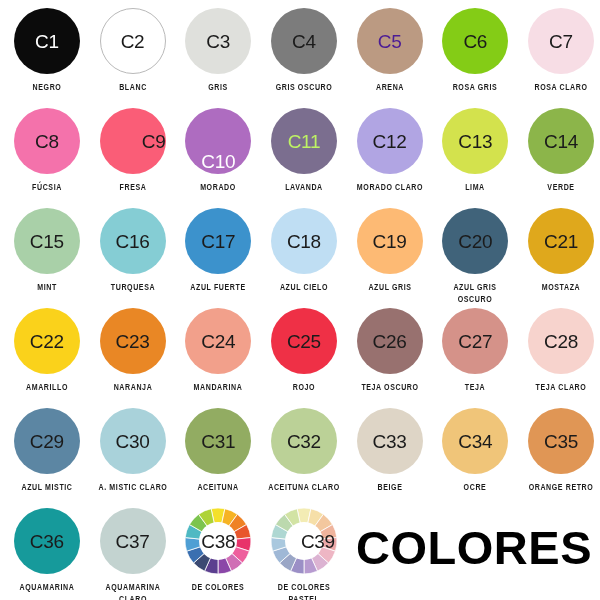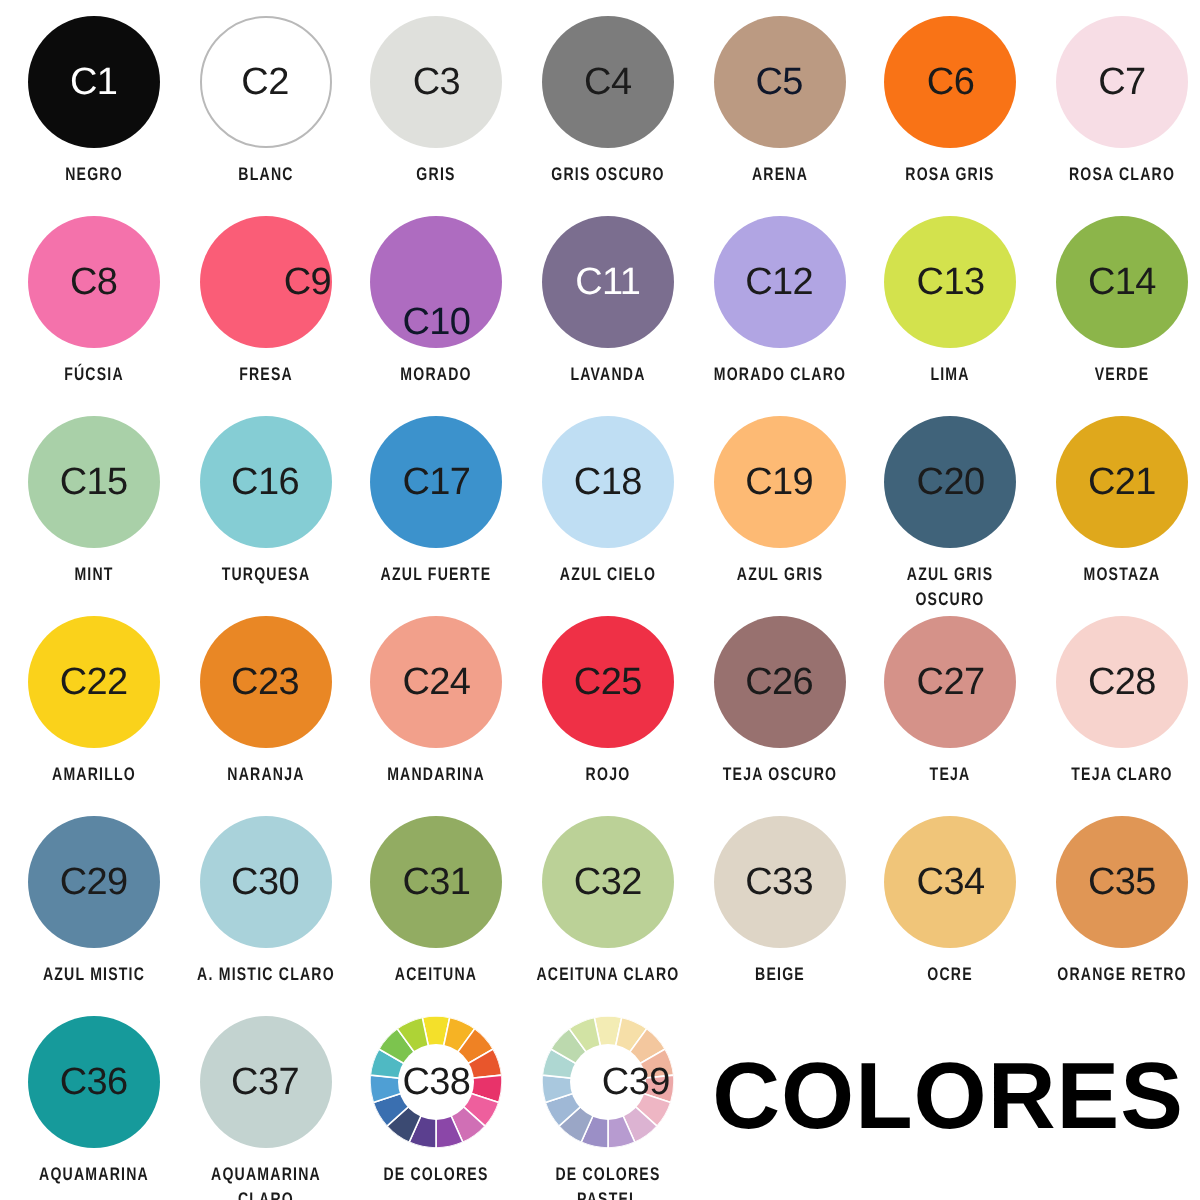--- a/index.html
+++ b/index.html
@@ -151,26 +151,26 @@
         <div class="swatch-label">GRIS</div>
       </div>
       <div class="swatch-cell">
         <div class="swatch-disc" style="background: rgb(124, 124, 124);">
           <span class="swatch-code" style="color: rgb(27, 27, 27);">C4</span>
         </div>
         <div class="swatch-label">GRIS OSCURO</div>
       </div>
       <div class="swatch-cell">
         <div class="swatch-disc" style="background: rgb(187, 154, 130);">
-          <span class="swatch-code" style="color: #0f172a;">C5</span>
+          <span class="swatch-code" style="color: #4c1d95;">C5</span>
         </div>
         <div class="swatch-label">ARENA</div>
       </div>
       <div class="swatch-cell">
-        <div class="swatch-disc" style="background: #f97316;">
+        <div class="swatch-disc" style="background: #84cc16;">
           <span class="swatch-code" style="color: rgb(27, 27, 27);">C6</span>
         </div>
         <div class="swatch-label">ROSA GRIS</div>
       </div>
       <div class="swatch-cell">
         <div class="swatch-disc" style="background: rgb(247, 221, 229);">
           <span class="swatch-code" style="color: rgb(27, 27, 27);">C7</span>
         </div>
         <div class="swatch-label">ROSA CLARO</div>
       </div>
@@ -181,27 +181,27 @@
         <div class="swatch-label">FÚCSIA</div>
       </div>
       <div class="swatch-cell">
         <div class="swatch-disc" style="background: rgb(250, 93, 119); justify-content: flex-end;">
           <span class="swatch-code" style="color: rgb(27, 27, 27);">C9</span>
         </div>
         <div class="swatch-label">FRESA</div>
       </div>
       <div class="swatch-cell">
         <div class="swatch-disc" style="background: rgb(174, 108, 192);">
-          <span class="swatch-code" style="color: #0f172a; margin-top: 40px;">C10</span>
+          <span class="swatch-code" style="color: #ffffff; margin-top: 40px;">C10</span>
         </div>
         <div class="swatch-label">MORADO</div>
       </div>
       <div class="swatch-cell">
         <div class="swatch-disc" style="background: rgb(123, 110, 143);">
-          <span class="swatch-code" style="color: #ffffff;">C11</span>
+          <span class="swatch-code" style="color: #bef264;">C11</span>
         </div>
         <div class="swatch-label">LAVANDA</div>
       </div>
       <div class="swatch-cell">
         <div class="swatch-disc" style="background: rgb(177, 165, 227);">
           <span class="swatch-code" style="color: rgb(27, 27, 27);">C12</span>
         </div>
         <div class="swatch-label">MORADO CLARO</div>
       </div>
       <div class="swatch-cell">

